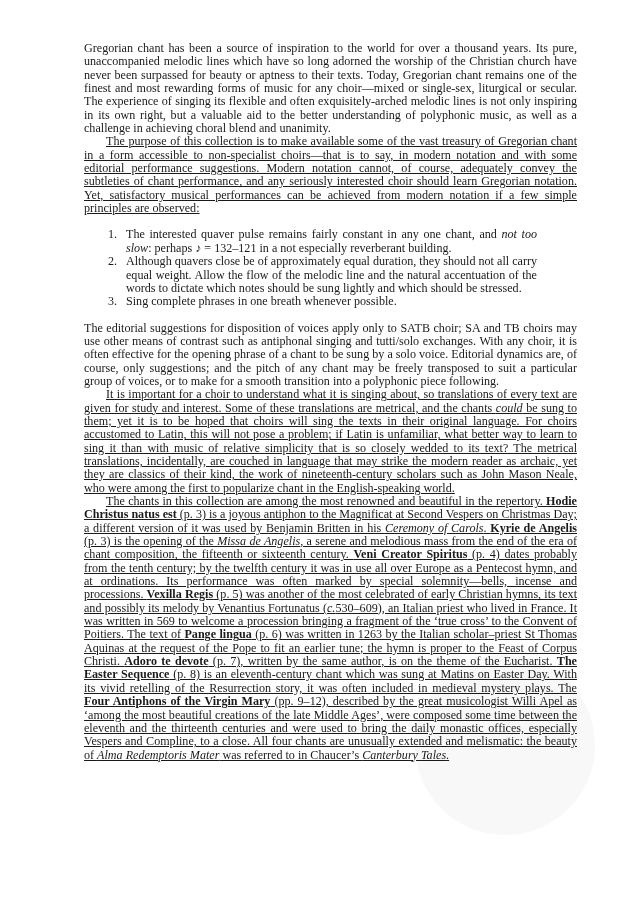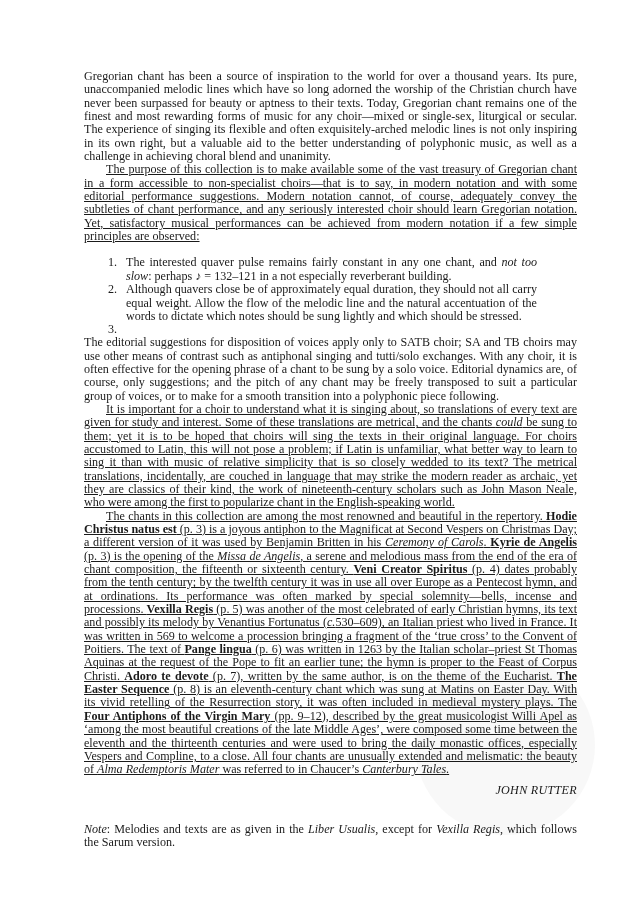--- a/index.html
+++ b/index.html
@@ -2,21 +2,20 @@
 <html><head>
 <meta charset="utf-8">
 <style>
   html, body { margin: 0; padding: 0; background: #ffffff; }
   body { width: 640px; height: 914px; position: relative; overflow: hidden; }
   .page {
     position: absolute; left: 84px; top: 42px; width: 493px;
     font-family: "Liberation Serif", "DejaVu Serif", serif;
     font-size: 12.1px; line-height: 13.35px; color: #1a1a1a;
     text-align: justify;
-    margin-top: 28px;
   }
   p { margin: 0; }
   p.indent { text-indent: 22px; text-decoration: underline; }
   ol.rules {
     margin: 13px 0 13px 0; padding: 0 40px 0 42px; list-style: none;
   }
   ol.rules li { position: relative; margin: 0; }
   ol.rules li .num { position: absolute; left: -18px; }
   b { font-weight: bold; }
   i { font-style: italic; }
@@ -38,25 +37,23 @@
   <p class="indent">The purpose of this collection is to make available some of the vast treasury of Gregorian chant in a form accessible to non-specialist choirs—that is to say, in modern notation and with some editorial performance suggestions. Modern notation cannot, of course, adequately convey the subtleties of chant performance, and any seriously interested choir should learn Gregorian notation.  Yet, satisfactory musical performances can be achieved from modern notation if a few simple principles are observed:</p>
 
   <ol class="rules">
     <li>
       <span class="num">1.</span><span>The interested quaver pulse remains fairly constant in any one chant, and </span><i>not too slow</i><span>: perhaps </span><span>♪</span><span> = 132–121 in a not especially reverberant building.</span>
     </li>
     <li>
       <span class="num">2.</span><span>Although quavers close be of approximately equal duration, they should not all carry equal weight. Allow the flow of the melodic line and the natural accentuation of the words to dictate which notes should be sung lightly and which should be stressed.</span>
     </li>
     <li>
-      <span class="num">3.</span>
+      <span class="num">3.</span><span>Sing complete phrases in one breath whenever possible.</span>
     </li>
   </ol>
 
   <p>The editorial suggestions for disposition of voices apply only to SATB choir; SA and TB choirs may use other means of contrast such as antiphonal singing and tutti/solo exchanges. With any choir, it is often effective for the opening phrase of a chant to be sung by a solo voice. Editorial dynamics are, of course, only suggestions; and the pitch of any chant may be freely transposed to suit a particular group of voices, or to make for a smooth transition into a polyphonic piece following.</p>
   <p class="indent"><span>It is important for a choir to understand what it is singing about, so translations of every text are given for study and interest. Some of these translations are metrical, and the chants </span><i>could</i><span> be sung to them; yet it is to be hoped that choirs will sing the texts in their original language.  For choirs accustomed to Latin, this will not pose a problem; if Latin is unfamiliar, what better way to learn to sing it than with music of relative simplicity that is so closely wedded to its text?  The metrical translations, incidentally, are couched in language that may strike the modern reader as archaic, yet they are classics of their kind, the work of nineteenth-century scholars such as John Mason Neale, who were among the first to popularize chant in the English-speaking world.</span></p>
 
   <p class="indent"><span>The chants in this collection are among the most renowned and beautiful in the repertory. </span><b>Hodie Christus natus est</b><span> (p. 3) is a joyous antiphon to the Magnificat at Second Vespers on Christmas Day; a different version of it was used by Benjamin Britten in his </span><i>Ceremony of Carols</i><span>.  </span><b>Kyrie de Angelis</b><span> (p. 3) is the opening of the </span><i>Missa de Angelis</i><span>, a serene and melodious mass from the end of the era of chant composition, the fifteenth or sixteenth century. </span><b>Veni Creator Spiritus</b><span> (p. 4) dates probably from the tenth century; by the twelfth century it was in use all over Europe as a Pentecost hymn, and at ordinations. Its performance was often marked by special solemnity—bells, incense and processions. </span><b>Vexilla Regis</b><span> (p. 5) was another of the most celebrated of early Christian hymns, its text and possibly its melody by Venantius Fortunatus (</span><i>c.</i><span>530–609), an Italian priest who lived in France. It was written in 569 to welcome a procession bringing a fragment of the ‘true cross’ to the Convent of Poitiers. The text of </span><b>Pange lingua</b><span> (p. 6)  was written in 1263 by the Italian scholar–priest St Thomas Aquinas at the request of the Pope to fit an earlier tune; the hymn is proper to the Feast of Corpus Christi. </span><b>Adoro te devote</b><span> (p. 7), written by the same author, is on the theme of the Eucharist. </span><b>The Easter Sequence</b><span> (p. 8) is an eleventh-century chant which was sung at Matins on Easter Day. With its vivid retelling of the Resurrection story, it was often included in medieval mystery plays. The </span><b>Four Antiphons of the Virgin Mary</b><span> (pp. 9–12), described by the great musicologist Willi Apel as ‘among the most beautiful creations of the late Middle Ages’, were composed some time between the eleventh and the thirteenth centuries and were used to bring the daily monastic offices, especially Vespers and Compline, to a close. All four chants are unusually extended and melismatic: the beauty of </span><i>Alma Redemptoris Mater</i><span> was referred to in Chaucer’s </span><i>Canterbury Tales</i><span>.</span></p>
 
-  <p class="sig">JOHN RUTTER</p>
 
-  <p class="note"><i>Note</i><span>: Melodies and texts are as given in the </span><i>Liber Usualis</i><span>, except for </span><i>Vexilla Regis</i><span>, which follows the Sarum version.</span></p>
 </div>
 
 </body></html>

